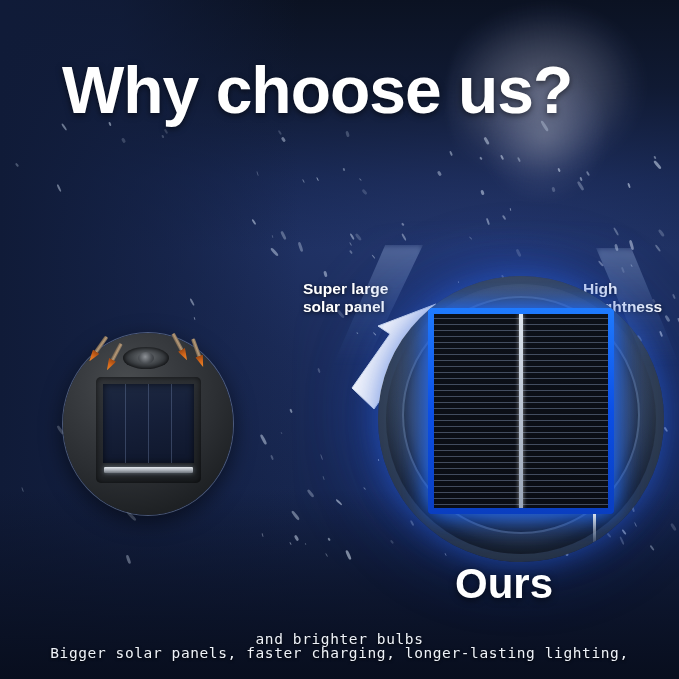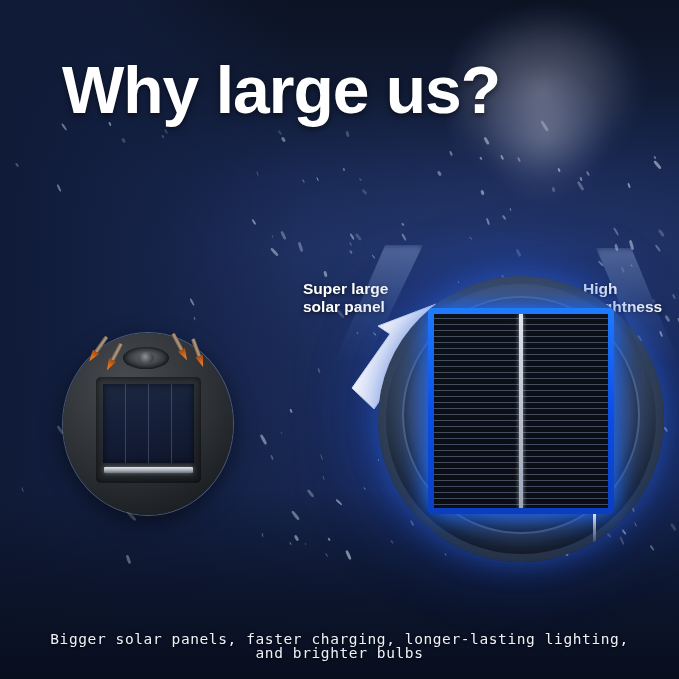--- a/index.html
+++ b/index.html
@@ -373,21 +373,21 @@
       <i style="left: 509.906px; top: 208.059px; width: 1px; height: 3.2px; opacity: 0.75; transform: rotate(-16deg);"></i>
       <i style="left: 516.702px; top: 509.763px; width: 1.1px; height: 3px; opacity: 0.81; transform: rotate(-19deg);"></i>
       <i style="left: 394.783px; top: 359.395px; width: 1.3px; height: 4px; opacity: 0.4; transform: rotate(-27deg);"></i>
       <i style="left: 627.737px; top: 182.931px; width: 1.7px; height: 4.8px; opacity: 0.84; transform: rotate(-20deg);"></i>
       <i style="left: 548.649px; top: 483.956px; width: 1.3px; height: 2.5px; opacity: 0.69; transform: rotate(-27deg);"></i>
       <i style="left: 349.622px; top: 250.384px; width: 2px; height: 4.2px; opacity: 0.5; transform: rotate(-33deg);"></i>
       <i style="left: 587.176px; top: 171.475px; width: 2.1px; height: 5.1px; opacity: 0.62; transform: rotate(-30deg);"></i>
       <i style="left: 108.683px; top: 122.471px; width: 1.5px; height: 4.4px; opacity: 0.74; transform: rotate(-22deg);"></i>
     </div>
 
-  <div class="title">Why large us?</div>
+  <div class="title">Why choose us?</div>
 
 
 
   <div class="callout" id="callout-left">
     <div>Super large</div>
     <div>solar panel</div>
   </div>
   <div class="callout" id="callout-right">
     <div>High</div>
     <div>brightness</div>
@@ -466,19 +466,20 @@
           <div class="gridline" style="top: 10px;"></div>
           <div class="gridline" style="top: 4px;"></div>
         <div class="ours-busbar"></div>
       </div>
     </div>
     <div class="busbar-tail"></div>
   </div>
   <div class="beam" style="left:333px;top:245px;width:90px;height:120px;clip-path:polygon(58% 0,100% 0,36% 100%,0 100%);"></div>
   <div class="beam" style="left:596px;top:248px;width:84px;height:118px;clip-path:polygon(0 0,42% 0,100% 100%,60% 100%);"></div>
 
+  <div class="label-ours">Ours</div>
 
   <div class="caption">
+    <div>and brighter bulbs</div>
     <div>Bigger solar panels, faster charging, longer-lasting lighting,</div>
-    <div>and brighter bulbs</div>
   </div>
 
 </div>
 
 </body></html>

